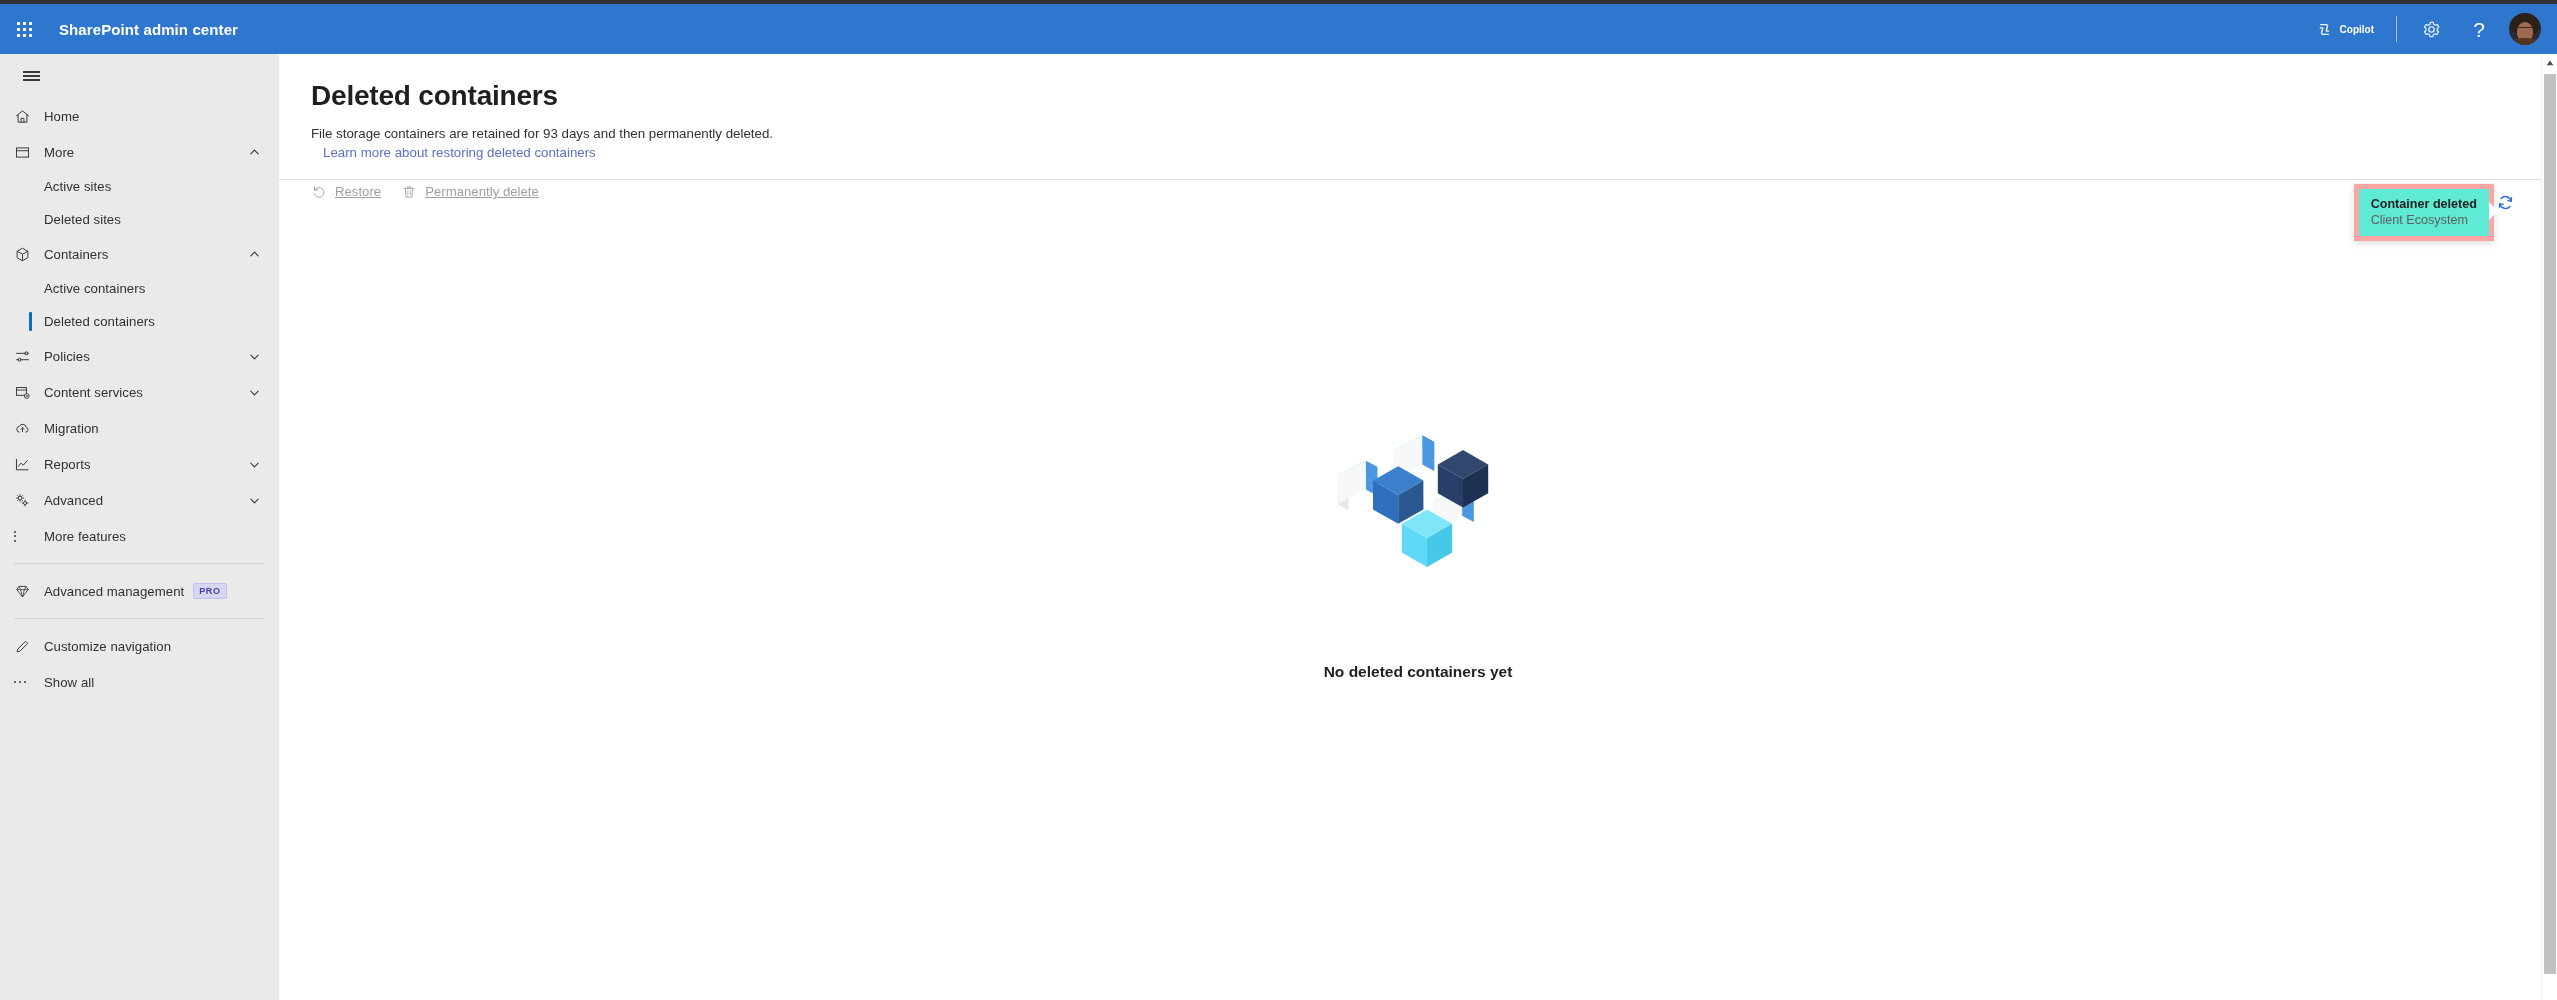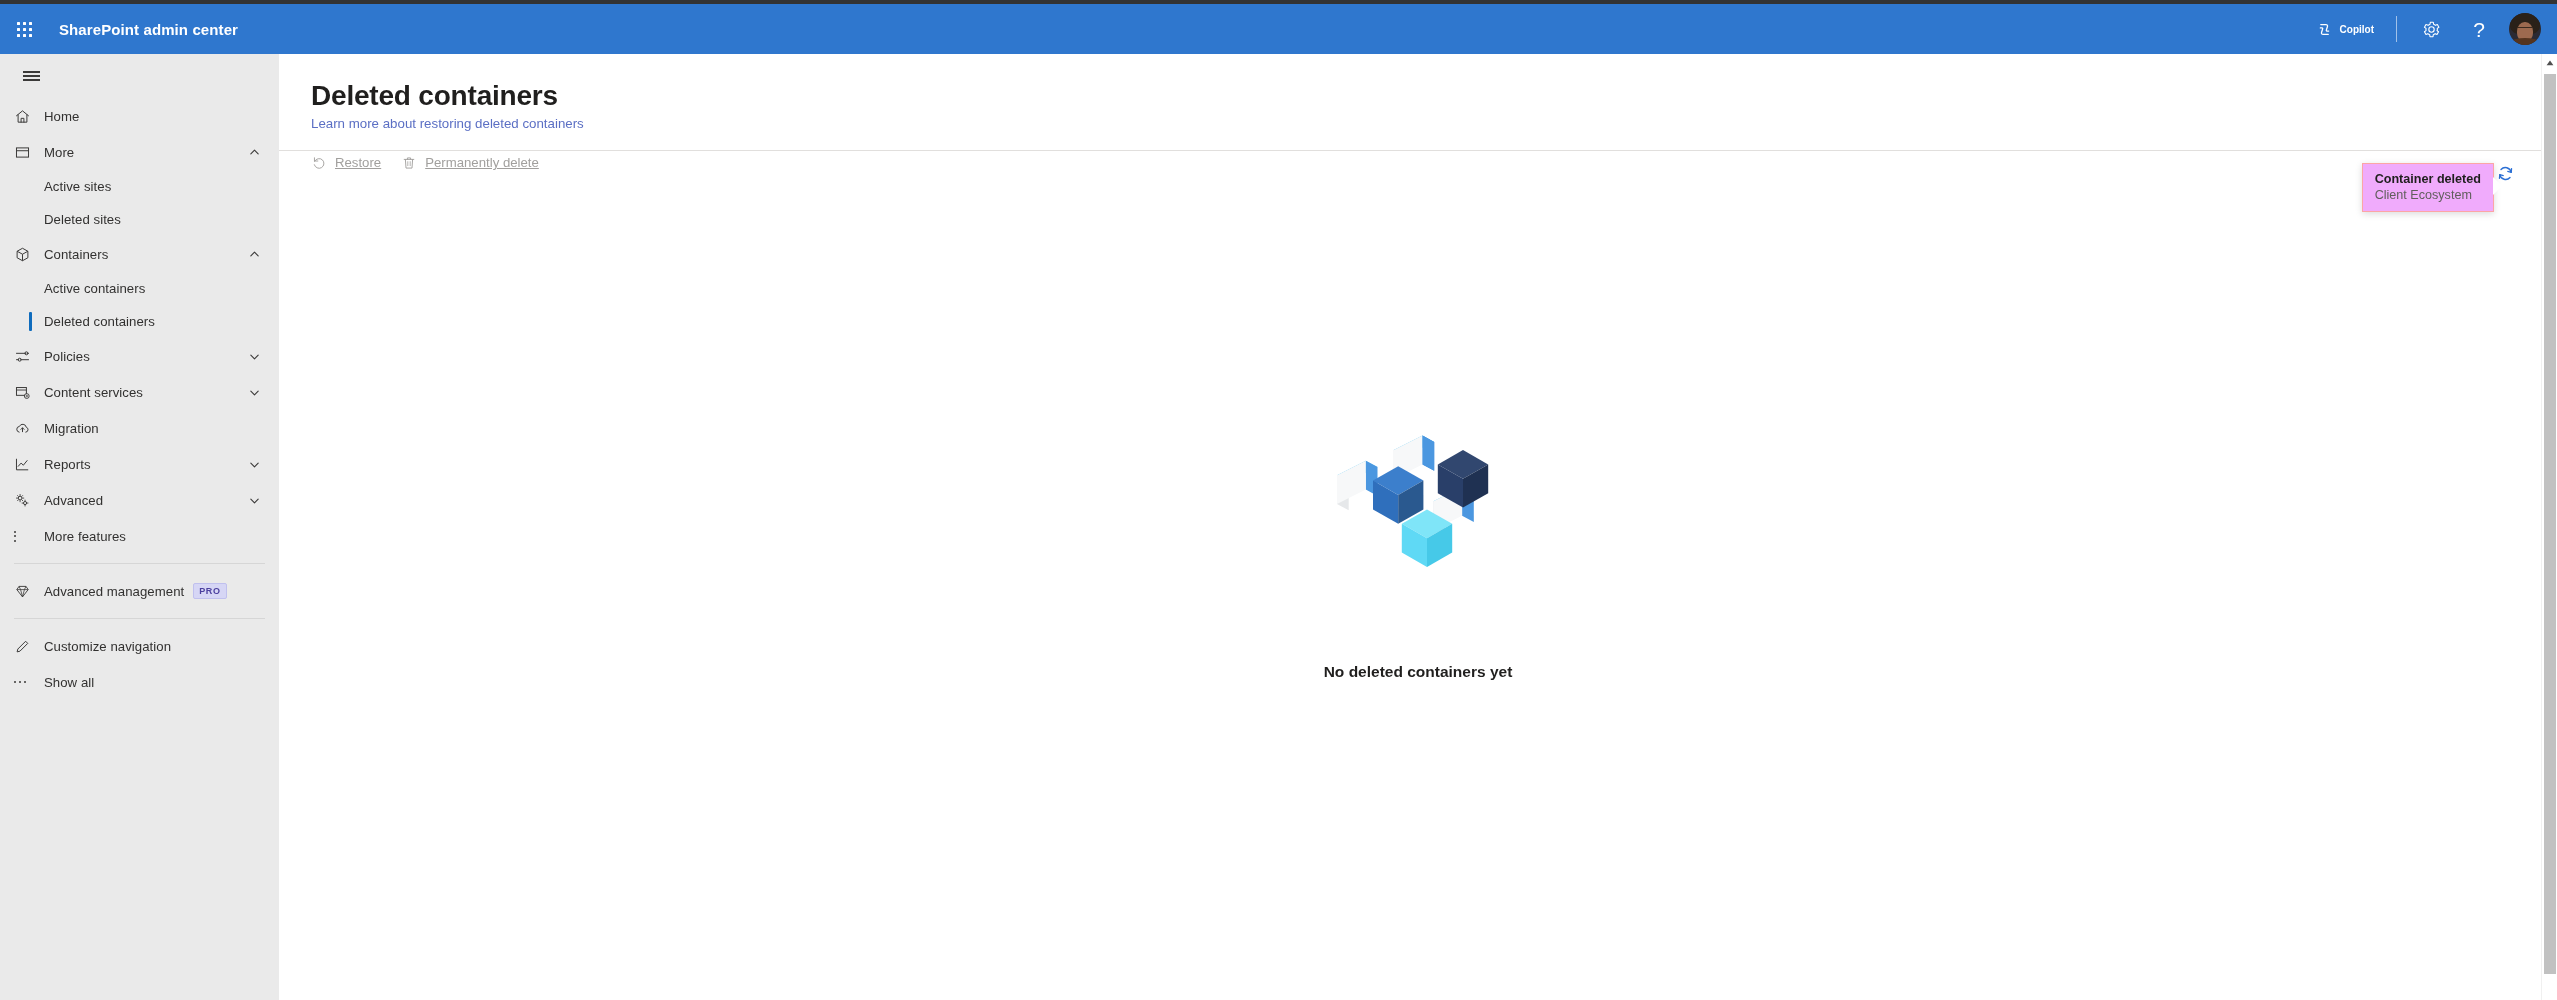--- a/index.html
+++ b/index.html
@@ -193,21 +193,21 @@
     margin: 26px 0 0 32px;
     letter-spacing: -.2px;
   }
   .page-desc {
     font-size: 13.3px; color: #323130;
     margin: 14px 0 0 32px;
   }
   .page-link {
     display: inline-block;
     font-size: 13.3px; color: #5b6fc4;
-    margin: 4px 0 0 32px;
+    margin: 4px 0 0 44px;
     text-decoration: none;
     cursor: pointer;
   }
 
   .cmdbar-wrap {
     position: relative;
     margin-top: 18px;
     border-top: 1px solid #e1dfdd;
     height: 44px;
   }
@@ -229,23 +229,23 @@
   .refresh-btn {
     position: absolute; right: 35px; top: 5px;
     width: 34px; height: 34px;
     display: flex; align-items: center; justify-content: center;
     cursor: pointer;
   }
 
   
   .tooltip {
     position: absolute;
-    right: 63px; top: 12px;
-    background: #f0abfc;
-    border: 1px solid #fca5a5;
+    right: 63px; top: 4px;
+    background: #5eead4;
+    border: 5px solid #fca5a5;
     box-shadow: 0 2px 7px rgba(0,0,0,.14);
     padding: 8px 12px 9px 12px;
     min-width: 130px;
     z-index: 40;
   }
   .tooltip::after {
     content: "";
     position: absolute;
     right: -9px; top: 13px;
     width: 0; height: 0;
@@ -525,20 +525,21 @@
           <i></i>
         </span>
     </span>
     <span class="nav-label">Show all</span>
   </div>
 </div>
 
 <div class="main">
 
   <h1 class="page-title">Deleted containers</h1>
+  <div class="page-desc">File storage containers are retained for 93 days and then permanently deleted.</div>
   <a class="page-link">Learn more about restoring deleted containers</a>
 
   
   <div class="cmdbar-wrap">
     <div class="cmdbar">
 
       <div class="cmd-btn">
         <svg width="16" height="16" viewBox="0 0 24 24">
           <path d="M5.2 9.0h5.0M5.2 9.0V4.2" fill="none" stroke="#a19f9d" stroke-width="1.4" stroke-linecap="round" stroke-linejoin="round"></path>
           <path d="M5.6 9.2A7.3 7.3 0 1 1 5.0 14.6" fill="none" stroke="#a19f9d" stroke-width="1.4" stroke-linecap="round"></path>

